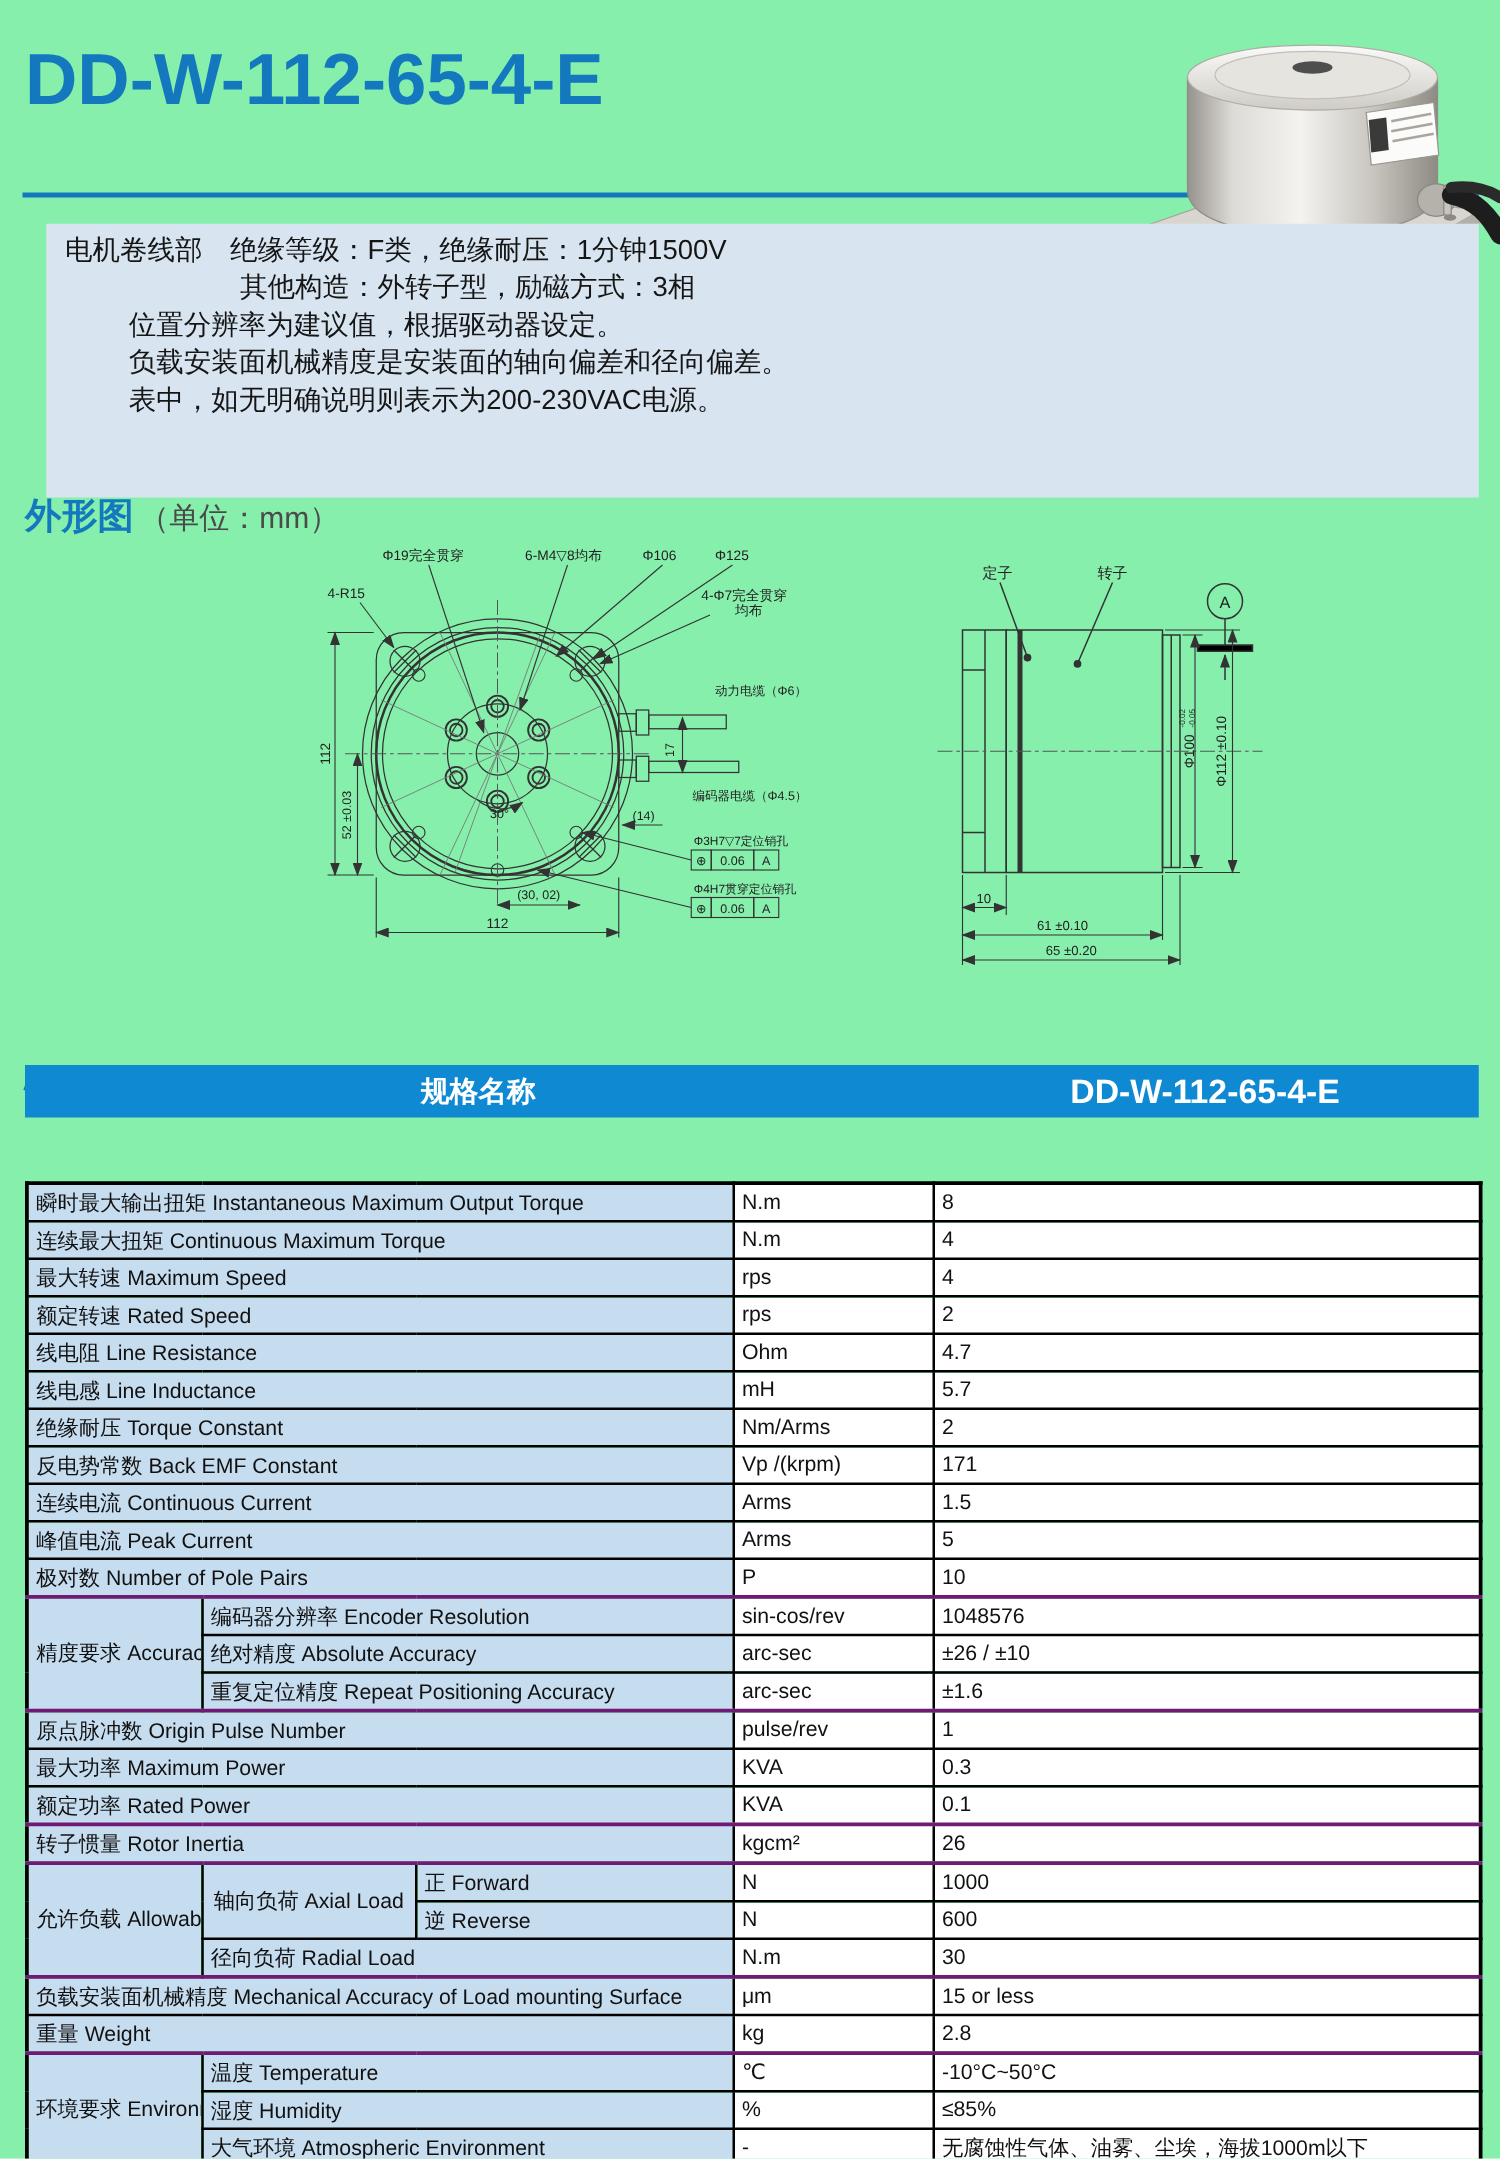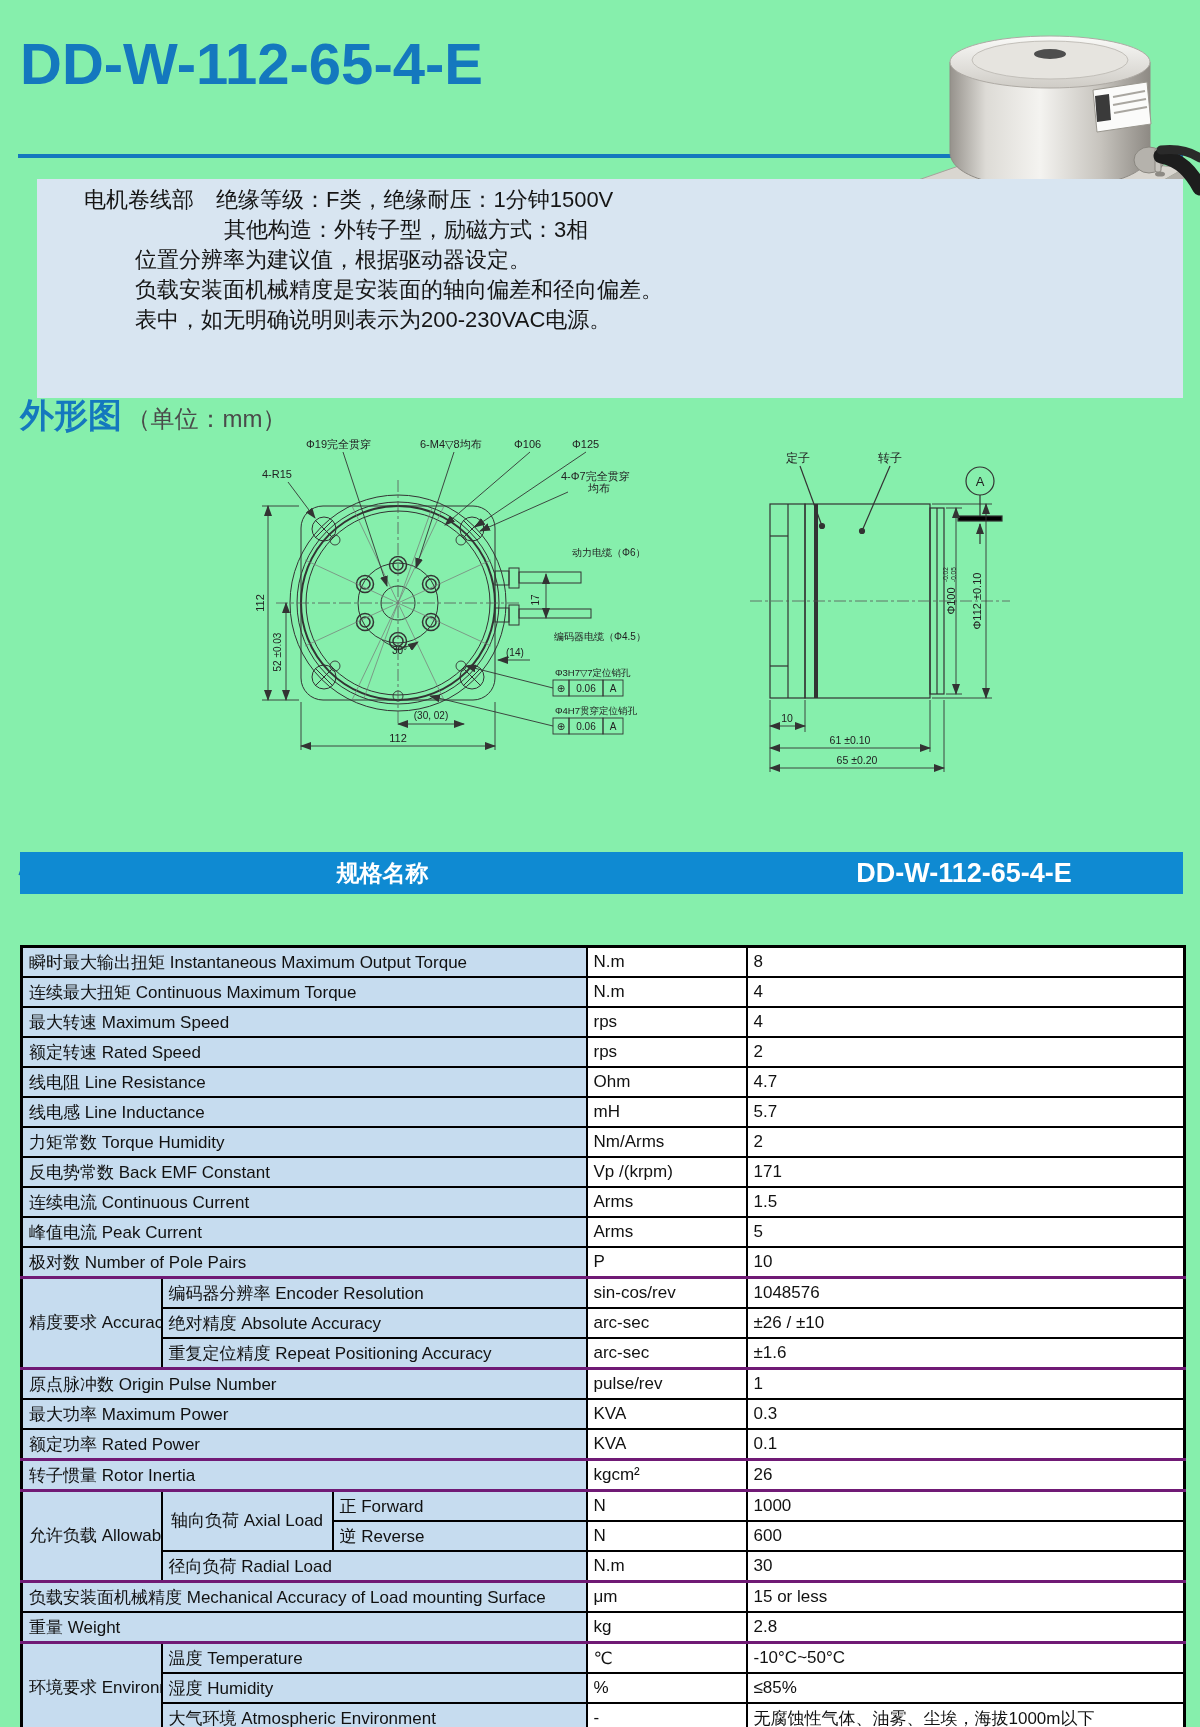--- a/index.html
+++ b/index.html
@@ -1,27 +1,27 @@
 <!DOCTYPE html>
 <html><head>
 <meta charset="utf-8">
 <style>
   html,body{margin:0;padding:0;background:#fff;}
   .page{position:relative;width:1200px;height:1727px;background:#86efac;overflow:hidden;
         font-family:"Liberation Sans","DejaVu Sans",sans-serif;color:#111;}
   .title{position:absolute;left:20px;top:30px;font-size:58px;font-weight:bold;color:#1478BE;letter-spacing:0px;}
   .rule{position:absolute;left:18px;top:154px;width:1165px;height:4px;background:#1478BE;}
-  .infobox{position:absolute;left:37px;top:179px;width:1146px;height:219px;background:#D8E5F1;padding-top:6px;box-sizing:border-box;padding-left:32px;}
+  .infobox{position:absolute;left:37px;top:179px;width:1146px;height:219px;background:#D8E5F1;padding-top:6px;box-sizing:border-box;}
   .il{font-size:22px;line-height:30px;white-space:pre-wrap;color:#151515;}
   .ml0{margin-left:15px}.ml1{margin-left:155px}.ml2{margin-left:5px}.ml3{margin-left:66px}
   .photo{position:absolute;left:855px;top:2px;width:345px;height:235px;}
   .photo-caption{position:absolute;left:855px;top:234px;width:345px;text-align:center;
         color:#DE2420;font-weight:bold;font-size:22px;}
   .sec-heading{position:absolute;left:20px;white-space:nowrap;}
-  .sec-heading .cn{color:#1478BE;font-weight:bold;font-size:34px;}
+  .sec-heading .cn{color:#1478BE;font-weight:bold;font-size:29px;}
   .sec-heading .sub{color:#4a4a4a;font-size:24px;}
   .oh{top:393px;} .ph{top:853px;}
   .front-svg{position:absolute;left:168px;top:428px;}
   .side-svg{position:absolute;left:700px;top:426px;}
   svg text{font-family:"Liberation Sans","DejaVu Sans",sans-serif;fill:#222;}
   .thead-bar{position:absolute;left:20px;top:852px;width:1163px;height:42px;background:#0F8AD2;display:flex;color:#fff;}
   .thead-bar .c1{width:725px;display:flex;align-items:center;justify-content:center;font-size:23px;font-weight:bold;}
   .thead-bar .c2{width:438px;display:flex;align-items:center;justify-content:center;font-size:27px;font-weight:bold;}
   table.spec{position:absolute;left:20px;top:945px;width:1163px;border-collapse:collapse;table-layout:fixed;
         border:3px solid #000;}
@@ -315,21 +315,21 @@
           <td class="lab" colspan="3">线电阻 Line Resistance</td>
           <td class="unit">Ohm</td>
           <td class="val">4.7</td>
         </tr>
       <tr>
           <td class="lab" colspan="3">线电感 Line Inductance</td>
           <td class="unit">mH</td>
           <td class="val">5.7</td>
         </tr>
       <tr>
-          <td class="lab" colspan="3">力矩常数 Torque Humidity</td>
+          <td class="lab" colspan="3">绝缘耐压 Torque Constant</td>
           <td class="unit">Nm/Arms</td>
           <td class="val">2</td>
         </tr>
       <tr>
           <td class="lab" colspan="3">反电势常数 Back EMF Constant</td>
           <td class="unit">Vp /(krpm)</td>
           <td class="val">171</td>
         </tr>
       <tr>
           <td class="lab" colspan="3">连续电流 Continuous Current</td>

